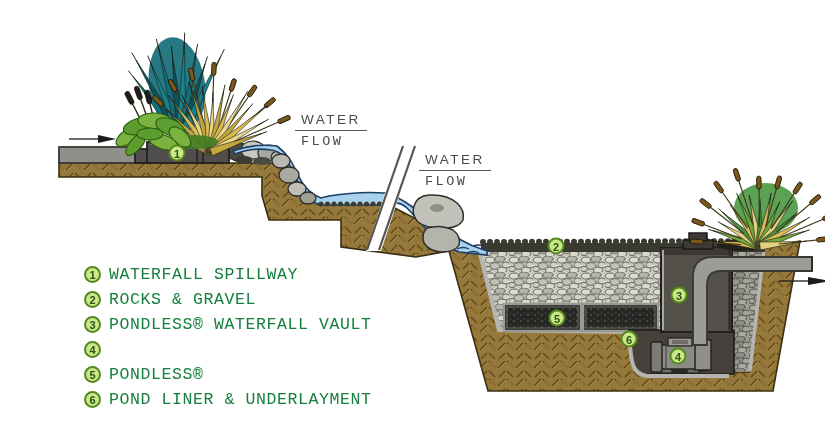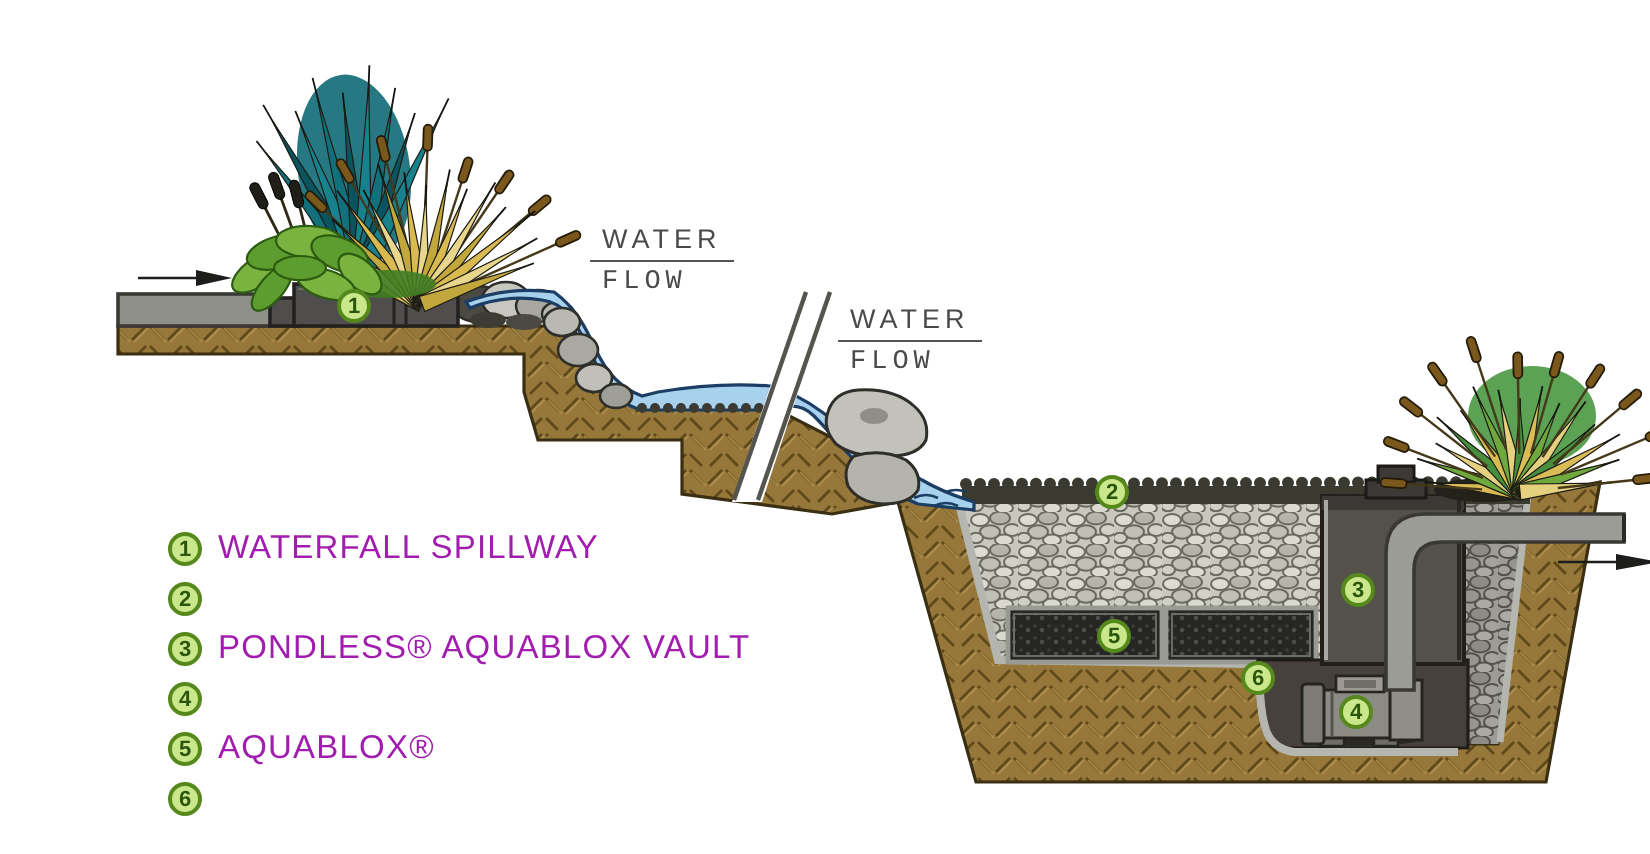--- a/index.html
+++ b/index.html
@@ -10,21 +10,21 @@
   .wf{position:absolute;color:#4a4a49;font-size:13.5px;letter-spacing:2.5px;line-height:18px;}
   .wf .t{border-bottom:1.6px solid #55544f;padding:0 6px 1px 6px;}
   .wf .b{padding:2px 0 0 6px;font-family:Liberation Mono, monospace;}
   
   .legend{position:absolute;left:55px;top:262px;}
   .lrow{display:flex;align-items:center;height:25px;white-space:nowrap;}
   .badge{box-sizing:border-box;width:17px;height:17px;border-radius:50%;
          background:#cbe78b;border:2px solid #55891c;color:#2b540d;
          font-size:11px;font-weight:bold;display:flex;align-items:center;justify-content:center;}
   .lnum{flex:0 0 17px;margin-right:8px;}
-  .ltext{font-size:16.5px;letter-spacing:0.6px;color:#a21caf;}
+  .ltext{font-size:16.5px;letter-spacing:0.6px;color:#15803d;font-family:Liberation Mono, monospace;}
   
   .callout{position:absolute;transform:translate(-50%,-50%);z-index:6;}
 </style>
 </head>
 <body>
 
 <div id="stage">
 
 <svg id="diagram-svg" width="825" height="427" viewBox="0 0 825 427">
   <defs>
@@ -340,30 +340,32 @@
 <div class="callout badge" style="left:528px;top:318px;">5</div>
 <div class="callout badge" style="left:600px;top:339px;">6</div>
 
 <div class="legend">
   <div class="lrow">
     <span class="badge lnum">1</span>
     <span class="ltext">WATERFALL SPILLWAY</span>
   </div>
   <div class="lrow">
     <span class="badge lnum">2</span>
+    <span class="ltext">ROCKS &amp; GRAVEL</span>
   </div>
   <div class="lrow">
     <span class="badge lnum">3</span>
-    <span class="ltext">PONDLESS® AQUABLOX VAULT</span>
+    <span class="ltext">PONDLESS® WATERFALL VAULT</span>
   </div>
   <div class="lrow">
     <span class="badge lnum">4</span>
   </div>
   <div class="lrow">
     <span class="badge lnum">5</span>
-    <span class="ltext">AQUABLOX®</span>
+    <span class="ltext">PONDLESS®</span>
   </div>
   <div class="lrow">
     <span class="badge lnum">6</span>
+    <span class="ltext">POND LINER &amp; UNDERLAYMENT</span>
   </div>
 </div>
 
 </div>
 
 </body></html>

